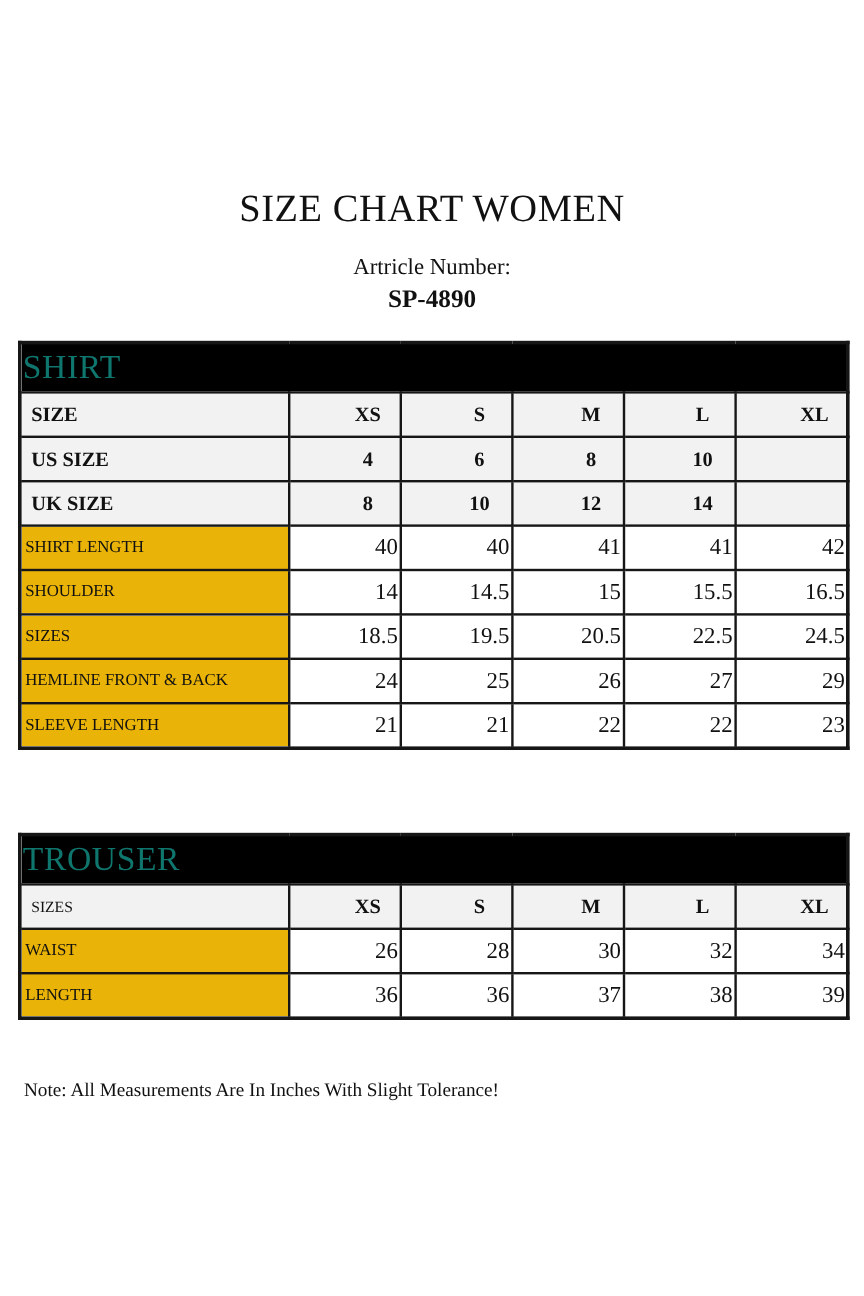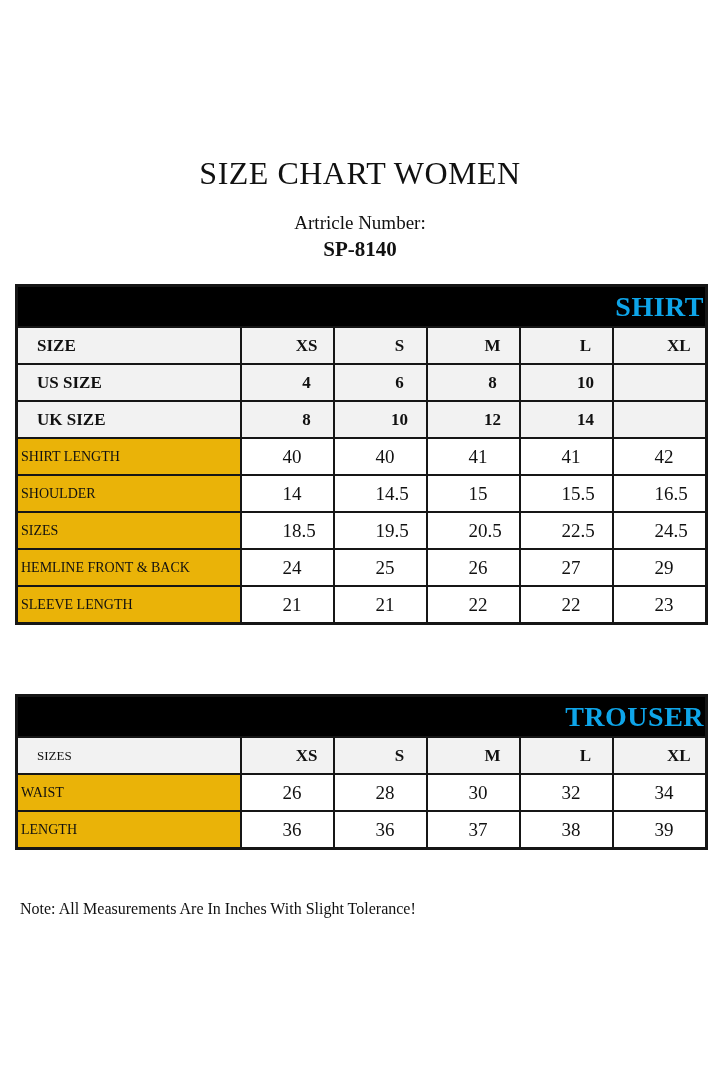--- a/index.html
+++ b/index.html
@@ -34,56 +34,56 @@
     border: 3px solid #161616;
   }
   table.size-table th, table.size-table td {
     border: 2px solid #161616;
     vertical-align: middle;
     overflow: hidden;
     white-space: nowrap;
   }
   th.band {
     background: #000000;
-    color: #0ea5e9;
-    font-weight: bold;
+    color: #0f766e;
+    font-weight: normal;
     font-size: 28px;
     height: 37px;
-    text-align: right;
+    text-align: left;
     letter-spacing: 0.5px;
   }
   tr.r-bold td { background: #f2f2f2; font-weight: bold; font-size: 17px; height: 33px; padding-left: 40px; }
-  tr.r-bold td.lbl { text-align: left; padding-left: 19px; }
+  tr.r-bold td.lbl { text-align: left; padding-left: 8px; }
   tr.r-bold td.val { text-align: center; }
   tr.label-plain td.lbl { font-weight: normal; font-size: 13px; }
   tr.r-measure td { height: 33px; }
   tr.r-measure td.lbl {
     background: #eab308;
     font-size: 14px;
     font-weight: normal;
     text-align: left;
     padding-left: 3px;
   }
-  tr.r-measure td.val { background: #ffffff; font-size: 19px; text-align: left; padding-left: 41px; }
+  tr.r-measure td.val { background: #ffffff; font-size: 19px; text-align: right; padding-left: 41px; }
 
   .note {
     position: absolute;
     left: 20px;
     top: 900px;
     font-size: 16px;
   }
 </style>
 </head>
 <body>
 
 <div class="page">
 
   <div class="center-line page-title">SIZE CHART WOMEN</div>
   <div class="center-line article-label">Artricle Number:</div>
-  <div class="center-line article-num">SP-8140</div>
+  <div class="center-line article-num">SP-4890</div>
 
   <div class="tbl-wrap shirt-pos">
     <table class="size-table">
       <colgroup>
         <col style="width:224px">
           <col style="width:93px">
           <col style="width:93px">
         <col style="width:93px">
           <col style="width:93px">
           <col style="width:94px">

